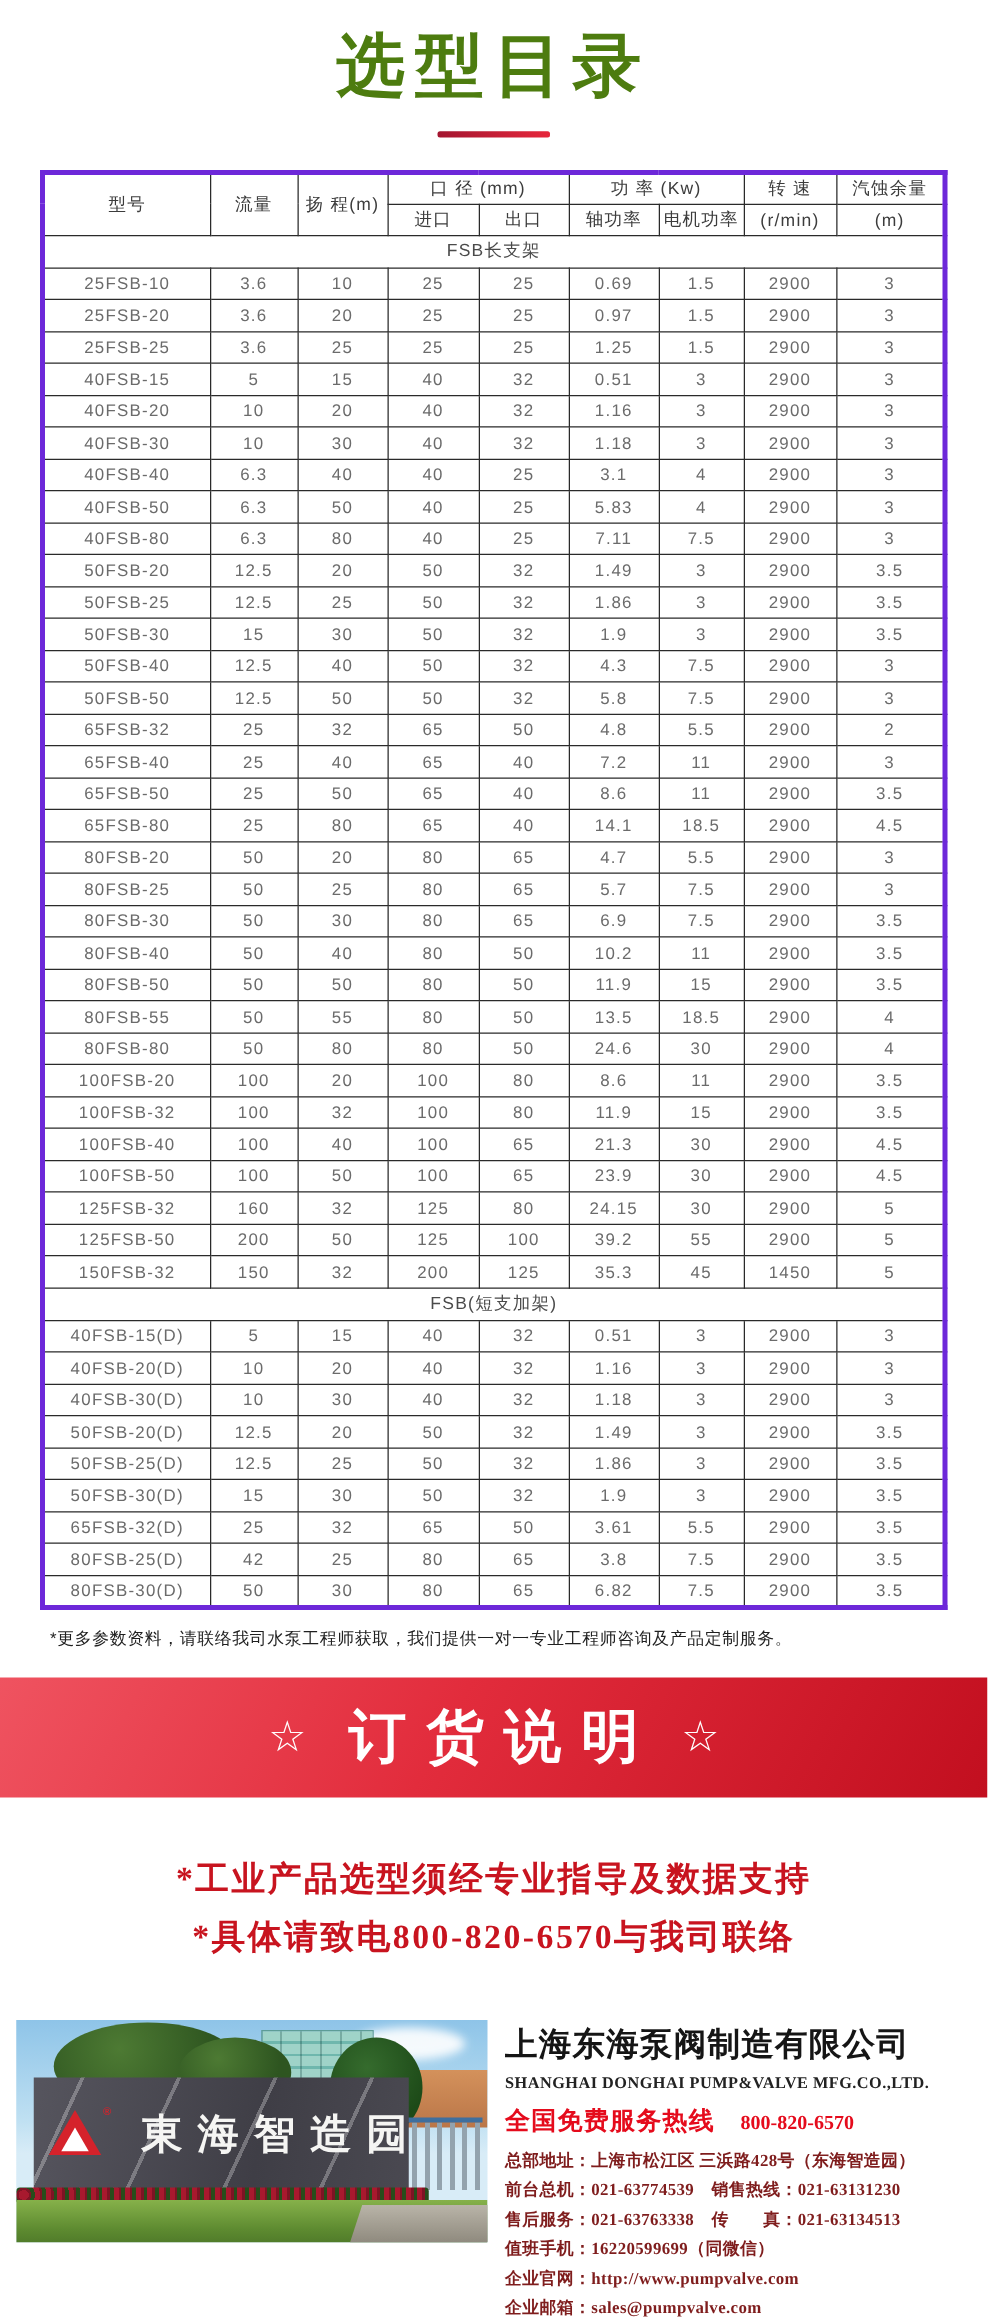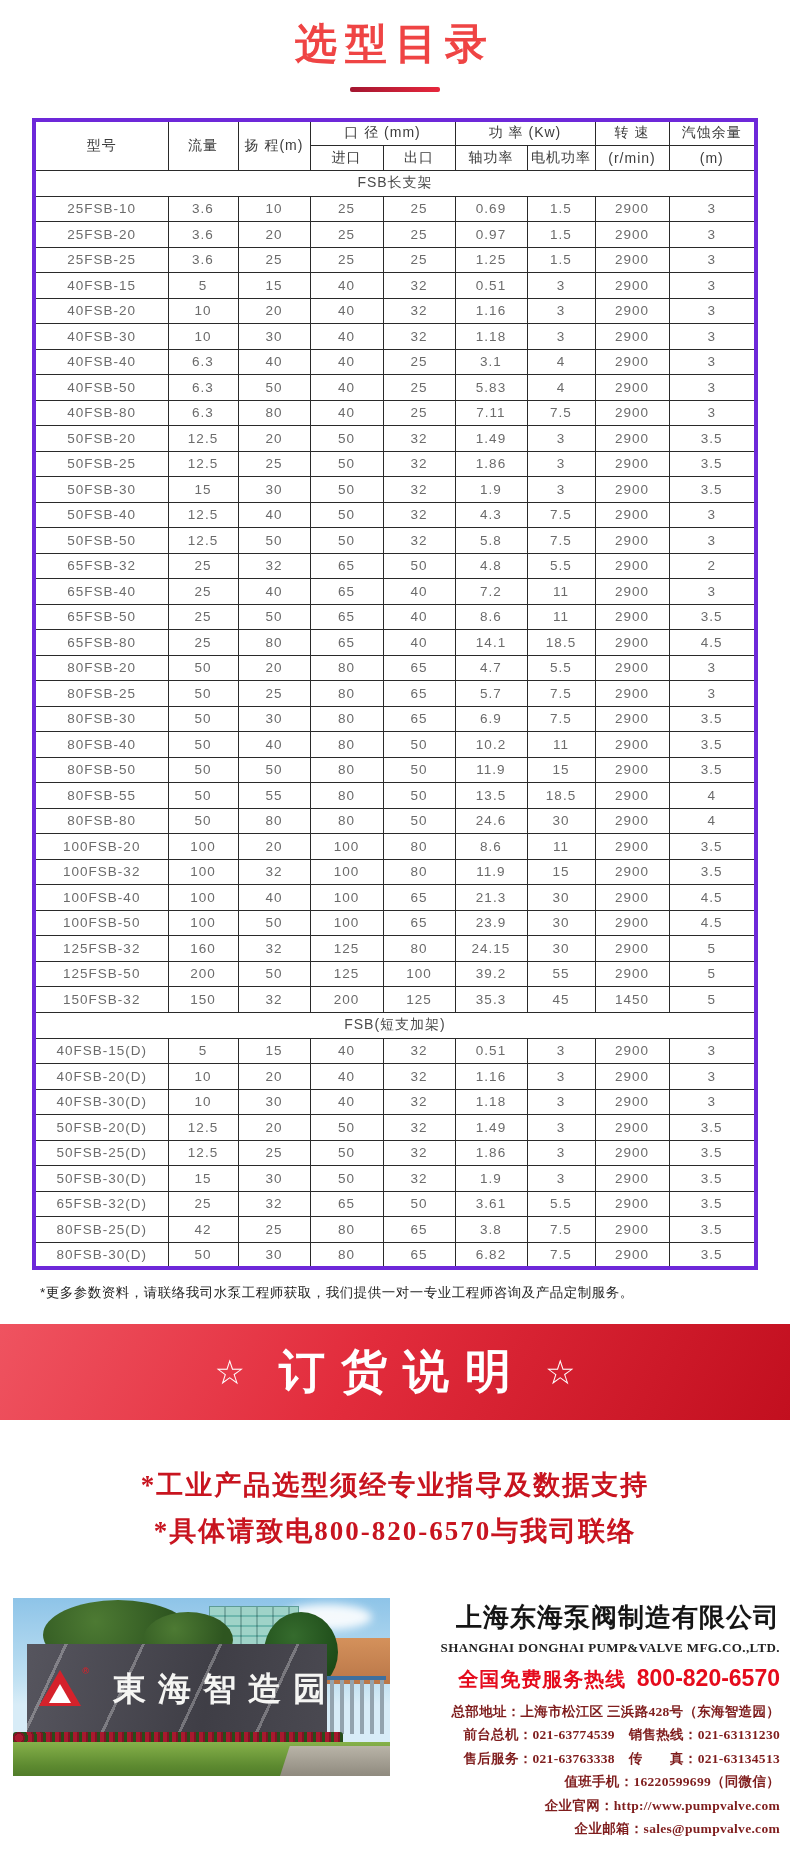--- a/index.html
+++ b/index.html
@@ -5,21 +5,21 @@
   * { margin:0; padding:0; box-sizing:border-box; }
   html,body { background:#ffffff; }
   body {
     width:790px; height:1857px; margin:0 auto; position:relative;
     font-family:"Liberation Sans", sans-serif; color:#222; overflow:hidden;
   }
 
   
   .title-wrap { padding-top:16px; text-align:center; }
   .page-title {
-    font-size:42px; font-weight:bold; color:#ef4444; letter-spacing:8px;
+    font-size:55px; font-weight:bold; color:#4d7c0f; letter-spacing:8px;
     font-family:Liberation Serif, serif;
   }
   .title-underline {
     width:90px; height:5px; margin:15px auto 0;
     background:linear-gradient(90deg,#a31630,#e6273c); border-radius:2px;
   }
 
   
   table.spec {
     width:722px; margin:26px auto 0; border-collapse:collapse;
@@ -118,31 +118,31 @@
     background:repeating-radial-gradient(circle at 6px 6px, #a8192e 0 4px, #7e1424 4px 6px, #274d1b 6px 9px);
     border-radius:3px;
   }
   .grass {
     position:absolute; left:0; bottom:0; width:377px; height:34px;
     background:linear-gradient(#86b14a,#5d8a30 70%,#517c2a);
   }
   .walk { position:absolute; right:0; bottom:0; width:110px; height:30px; background:linear-gradient(#b9b4a8,#8f8a7e); transform:skewX(-18deg); transform-origin:bottom; }
 
   
-  .company { margin-left:14px; padding-top:2px; width:376px;text-align:right; }
+  .company { margin-left:14px; padding-top:2px; width:376px; }
   .company-name {
     font-size:26px; font-weight:bold; color:#151515; letter-spacing:1px; white-space:nowrap;
   }
   .company-name-en {
     margin-top:5px; font-family:"Liberation Serif", serif; font-weight:bold;
     font-size:13px; color:#222; letter-spacing:0.4px; white-space:nowrap;
   }
   .hotline { margin-top:9px; color:#e50b1c; font-weight:bold; white-space:nowrap; }
   .hotline .hl-label { font-size:20px; letter-spacing:1px; }
-  .hotline .hl-number { font-size:23px; font-family:Liberation Sans, sans-serif; margin-left:6px; }
+  .hotline .hl-number { font-size:16px; font-family:Liberation Serif, serif; margin-left:16px; }
   .info-lines { margin-top:7px; }
   .info-line {
     font-family:"Liberation Serif", serif; font-weight:bold; font-size:13.5px;
     color:#7f1d1d; line-height:23.5px; letter-spacing:0.3px; white-space:nowrap;
   }
 </style>
 </head>
 <body>
 
 <div class="title-wrap">

